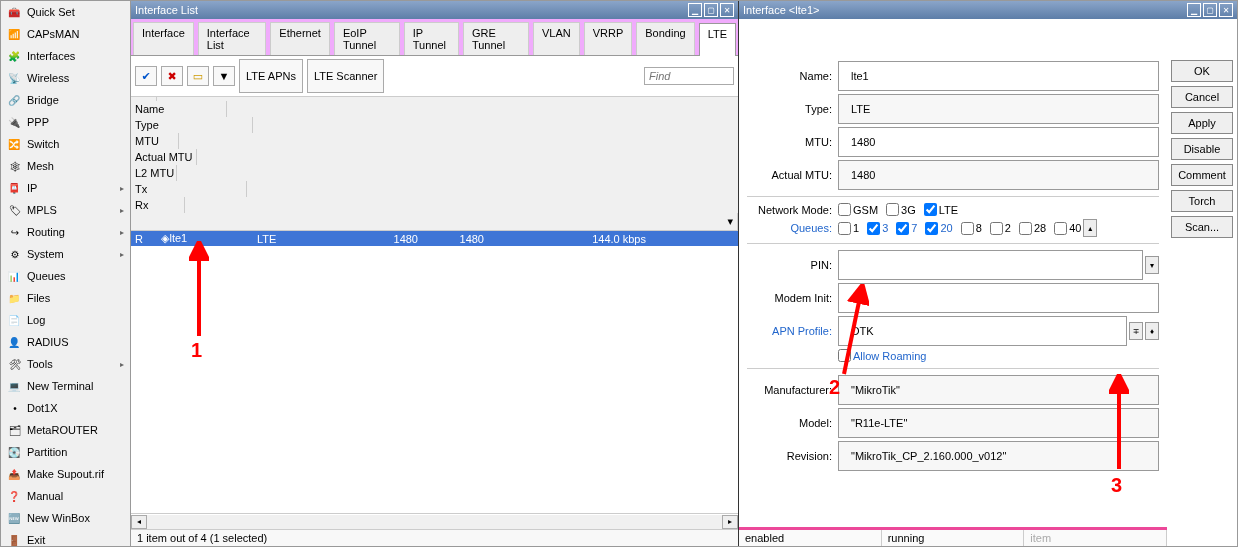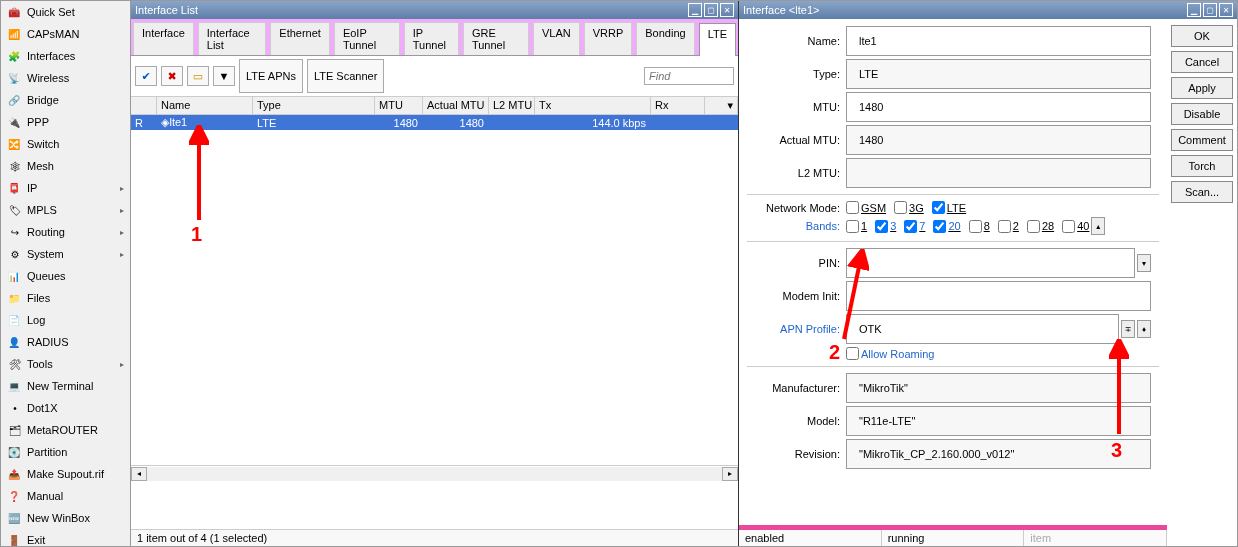--- a/index.html
+++ b/index.html
@@ -15,47 +15,47 @@
   .titlebar { background:linear-gradient(#8aa5c9,#5d7ea8); color:#fff; height:18px; display:flex; align-items:center; padding:0 4px; }
   .titlebar .sp { flex:1; }
   .titlebar .winbtn { width:14px; height:14px; border:1px solid #fff; margin-left:2px; display:flex; align-items:center; justify-content:center; font-size:8px; cursor:pointer; }
   .tabs { display:flex; border-bottom:1px solid #999; background:#f0abfc; }
   .tab { padding:4px 8px; border:1px solid #ccc; border-bottom:none; margin:3px 2px 0 2px; background:#eee; cursor:pointer; }
   .tab.active { background:#fff; font-weight:normal; border-color:#999; position:relative; top:1px; }
   .toolbar { display:flex; align-items:center; border-bottom:1px solid #ccc; padding:3px 4px; gap:4px; }
   .tbtn { border:1px solid #aaa; padding:16px 6px; background:#f8f8f8; cursor:pointer; display:flex; align-items:center; justify-content:center; min-width:18px; height:20px;}
   .tbtn.icononly{ width:22px; padding:0; }
   .find { margin-left:auto; width:90px; height:18px; border:1px solid #aaa; padding:0 4px; font-style:italic; color:#aaa; }
-  .grid-head { display:flex; background:#f0f0f0; border-bottom:1px solid #ccc; }
+  .grid-head { display:flex; background:#f0f0f0; border-bottom:1px solid #ccc;flex-direction:column; }
   .gh { border-right:1px solid #ccc; padding:2px 4px; overflow:hidden; white-space:nowrap; }
   .grid-body { flex:1; overflow:auto; position:relative; }
   .row { display:flex; height:15px; align-items:center;}
   .row.selected { background:#3e75d6; color:#fff; }
   .cell { border-right:1px solid transparent; padding:0 4px; overflow:hidden; white-space:nowrap; }
   .annot { position:absolute; color:red; font-weight:bold; font-size:20px; pointer-events:none; }
   .arrow-svg { position:absolute; pointer-events:none; }
-  .statusbar { border-top:1px solid #ccc; padding:2px 6px; background:#f8f8f8;margin-top:48px; }
+  .statusbar { border-top:1px solid #ccc; padding:2px 6px; background:#f8f8f8; }
   .hscroll { border-top:1px solid #ccc; height:16px; display:flex; align-items:center; }
   .hscroll .sbtn{ width:16px; height:14px; border:1px solid #aaa; background:#eee; display:flex;align-items:center;justify-content:center;font-size:8px;cursor:pointer;}
   .hscroll .track{ flex:1; height:14px; background:#f0f0f0; }
   
-  .right { flex:1; display:flex; flex-direction:column; }
+  .right { flex:1; display:flex; flex-direction:column;gap:35px; }
   .right-body { flex:1; display:flex; overflow:hidden;}
   .form-area { flex:1; display:flex; flex-direction:column; }
   .form-scroll { flex:1; overflow:auto; padding:4px 8px; position:relative;}
   .btncol { width:70px; padding:6px 4px; display:flex; flex-direction:column; gap:4px; }
   .btncol button { height:22px; border:1px solid #888; background:#efefef; cursor:pointer; }
-  .frow { display:flex; align-items:center; margin:3px 8px; }
+  .frow { display:flex; align-items:center; margin:3px 0; }
   .frow label { width:85px; text-align:right; margin-right:6px; }
   .frow label.link { color:#26c; }
   .frow input[type=text] { flex:1; height:30px; border:1px solid #999; padding:0 12px; }
   .frow input[readonly]{ background:#f7f7f7; }
-  .frow .ckgroup { display:flex; gap:8px; align-items:flex-start; flex-wrap:wrap;text-decoration:underline; }
+  .frow .ckgroup { display:flex; gap:8px; align-items:flex-start; flex-wrap:wrap; }
   .dd { width:14px; height:18px; border:1px solid #999; background:#eee; display:flex; align-items:center; justify-content:center; font-size:8px; cursor:pointer; margin-left:2px;}
-  .statusstrip { display:flex; border-top:5px solid #ec4899; }
+  .statusstrip { display:flex; border-top:3px solid #ec4899; }
   .statusstrip div { flex:1; padding:2px 6px; border-right:1px solid #ccc; background:#fafafa; }
   .iface-tabs { display:flex; border-bottom:1px solid #ccc; background:#f4f4f4; }
   .iface-tabs .tab { font-size:11px; }
   .check { display:inline-flex; align-items:center; gap:2px; }
   .check input { margin:0; }
   .divider { border-top:1px solid #ccc; margin:6px 0; }
 </style>
 </head>
 <body>
 
@@ -259,44 +259,40 @@
               <input type="text" readonly="" value="LTE" style="">
             </div>
           <div class="frow">
               <label>MTU:</label>
               <input type="text" value="1480" style="">
             </div>
           <div class="frow">
               <label>Actual MTU:</label>
               <input type="text" readonly="" value="1480" style="">
             </div>
-          <div class="frow">
-              <label>L2 MTU:</label>
-              <input type="text" readonly="" value="" style="">
-            </div>
           <div class="divider"></div>
           <div class="frow">
               <label>Network Mode:</label>
               <div class="ckgroup" id="netmode">
                 <span class="check">
                   <input type="checkbox" style="">
                   <span>GSM</span>
                 </span>
                 <span class="check">
                   <input type="checkbox" style="">
                   <span>3G</span>
                 </span>
                 <span class="check">
                   <input type="checkbox" checked="" style="">
                   <span>LTE</span>
                 </span>
               </div>
             </div>
           <div class="frow">
-              <label class="link">Bands:</label>
+              <label class="link">Queues:</label>
               <div class="ckgroup" id="bands">
                 <span class="check">
                   <input type="checkbox" style="">
                   <span>1</span>
                 </span>
                 <span class="check">
                   <input type="checkbox" checked="" style="">
                   <span style="color:#26c;">3</span>
                 </span>
                 <span class="check">

